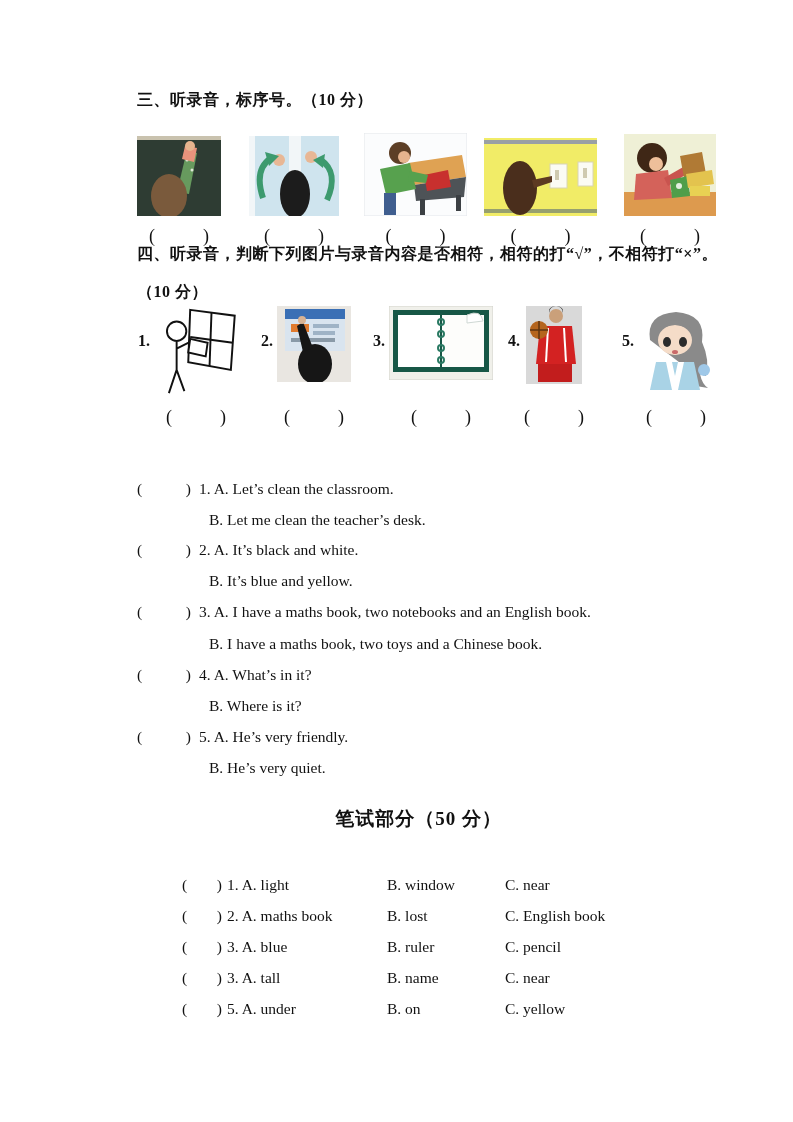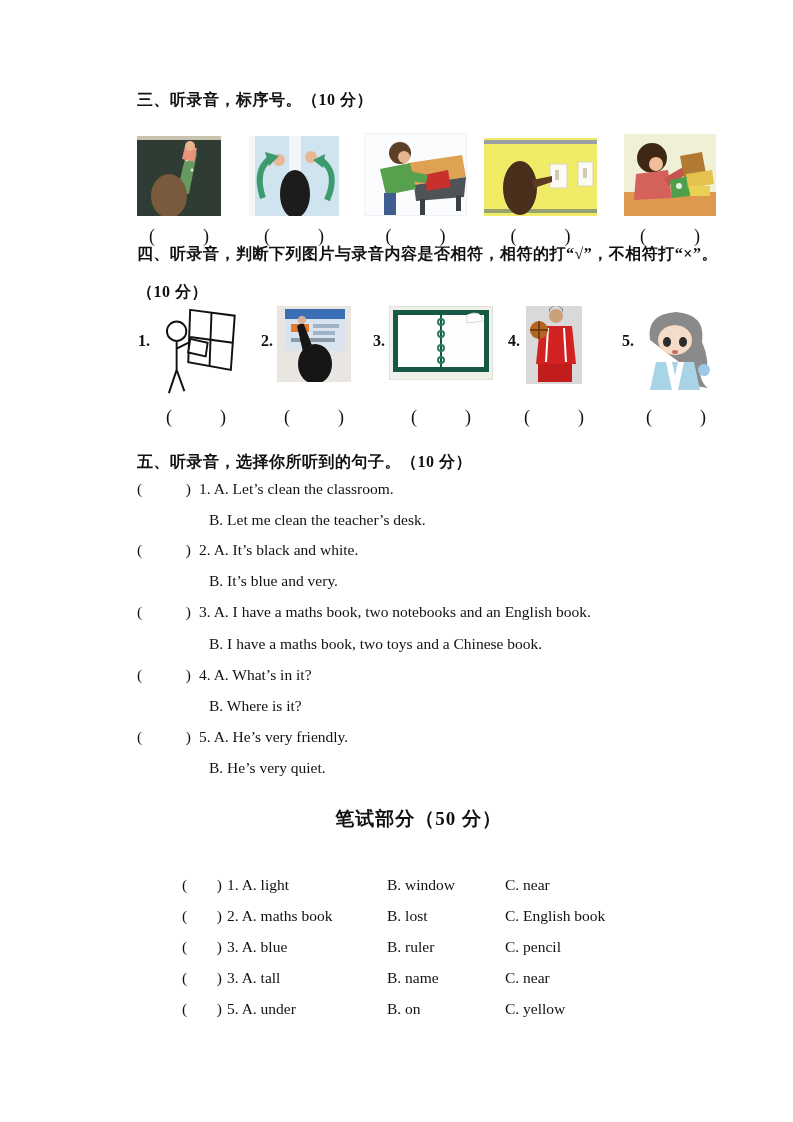--- a/index.html
+++ b/index.html
@@ -263,37 +263,36 @@
           <circle cx="66" cy="64" r="6" fill="#9fc8e8"></circle>
         </svg>
         <div class="pr">
           <span>(</span>
           <span>)</span>
         </div>
       </div>
     </div>
   </div>
 
-  <div class="sec-title" style="top:452px;">五、听录音，选择你所听到的句子。（10 分）</div>
 
   <div class="s5q" style="top:480px;">
     <span class="q-paren">
         <span>(</span>
         <span>)</span>
       </span><span>1. A. Let’s clean the classroom.</span>
   </div>
   <div class="s5b" style="top:511px;">B. Let me clean the teacher’s desk.</div>
 
   <div class="s5q" style="top:541px;">
     <span class="q-paren">
         <span>(</span>
         <span>)</span>
       </span><span>2. A. It’s black and white.</span>
   </div>
-  <div class="s5b" style="top:572px;">B. It’s blue and very.</div>
+  <div class="s5b" style="top:572px;">B. It’s blue and yellow.</div>
 
   <div class="s5q" style="top:603px;">
     <span class="q-paren">
         <span>(</span>
         <span>)</span>
       </span><span>3. A. I have a maths book, two notebooks and an English book.</span>
   </div>
   <div class="s5b" style="top:635px;">B. I have a maths book, two toys and a Chinese book.</div>
 
   <div class="s5q" style="top:666px;">

